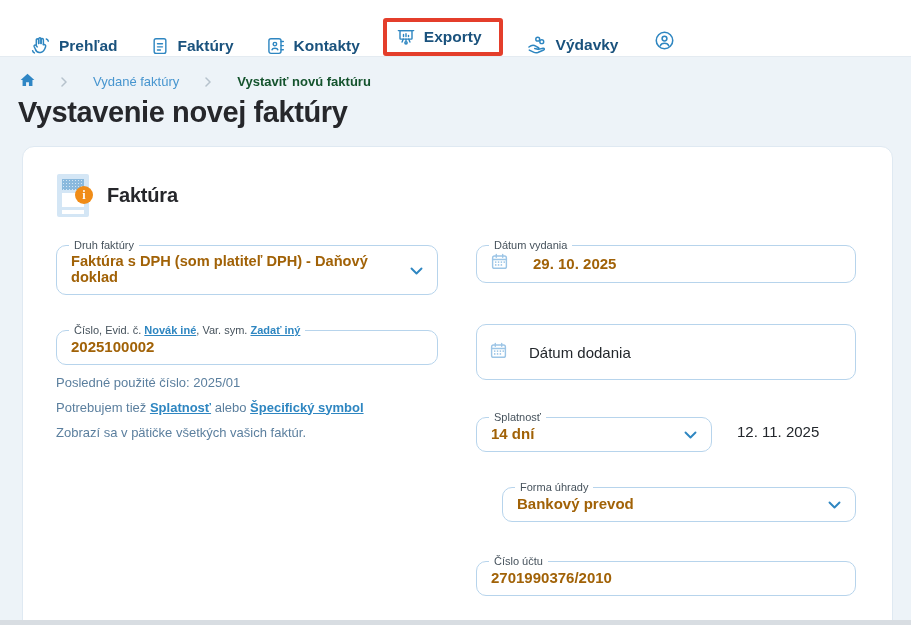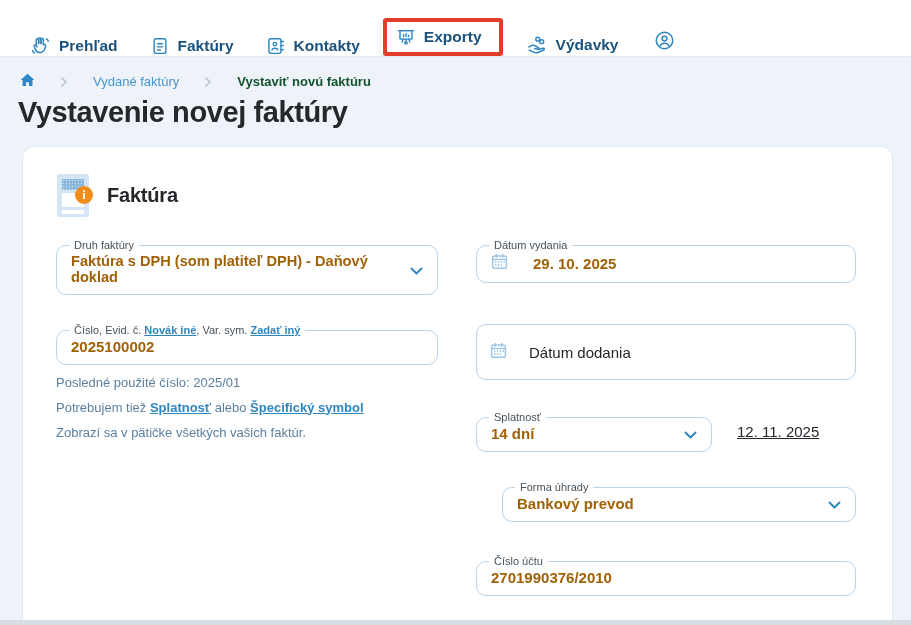--- a/index.html
+++ b/index.html
@@ -83,21 +83,21 @@
     border: 1.5px solid #b7d4ec; border-radius: 10px; height: 56px;
     display: flex; align-items: center; padding: 0 13px; background: #fff;
     font-size: 15px; color: #23272c; cursor: pointer;
   }
   .plainbox .cal { margin-right: 22px; flex: none; }
   
   .hint { font-size: 13px; line-height: 17.5px; color: #5b7f9e; margin-top: 8px; }
   .hint a, .hint .h-link { color: #2e86c1; font-weight: bold; text-decoration: underline; cursor: pointer; }
   
   .row-inline { display: flex; align-items: center; }
-  .due-date { font-size: 15px; color: #23272c; margin-left: 25px; text-decoration: underline; }
+  .due-date { font-size: 15px; color: #23272c; margin-left: 25px; }
   .bottom-strip { position: absolute; left: 0; right: 0; bottom: 0; height: 5px; background: #d8dde2; }
 </style>
 </head>
 <body>
 
 <div class="topnav">
 
   <div class="nav-item">
     <span>
       <svg width="21" height="21" viewBox="0 0 24 24" fill="none" stroke="#2e86c1" stroke-width="1.7" stroke-linecap="round" stroke-linejoin="round">

